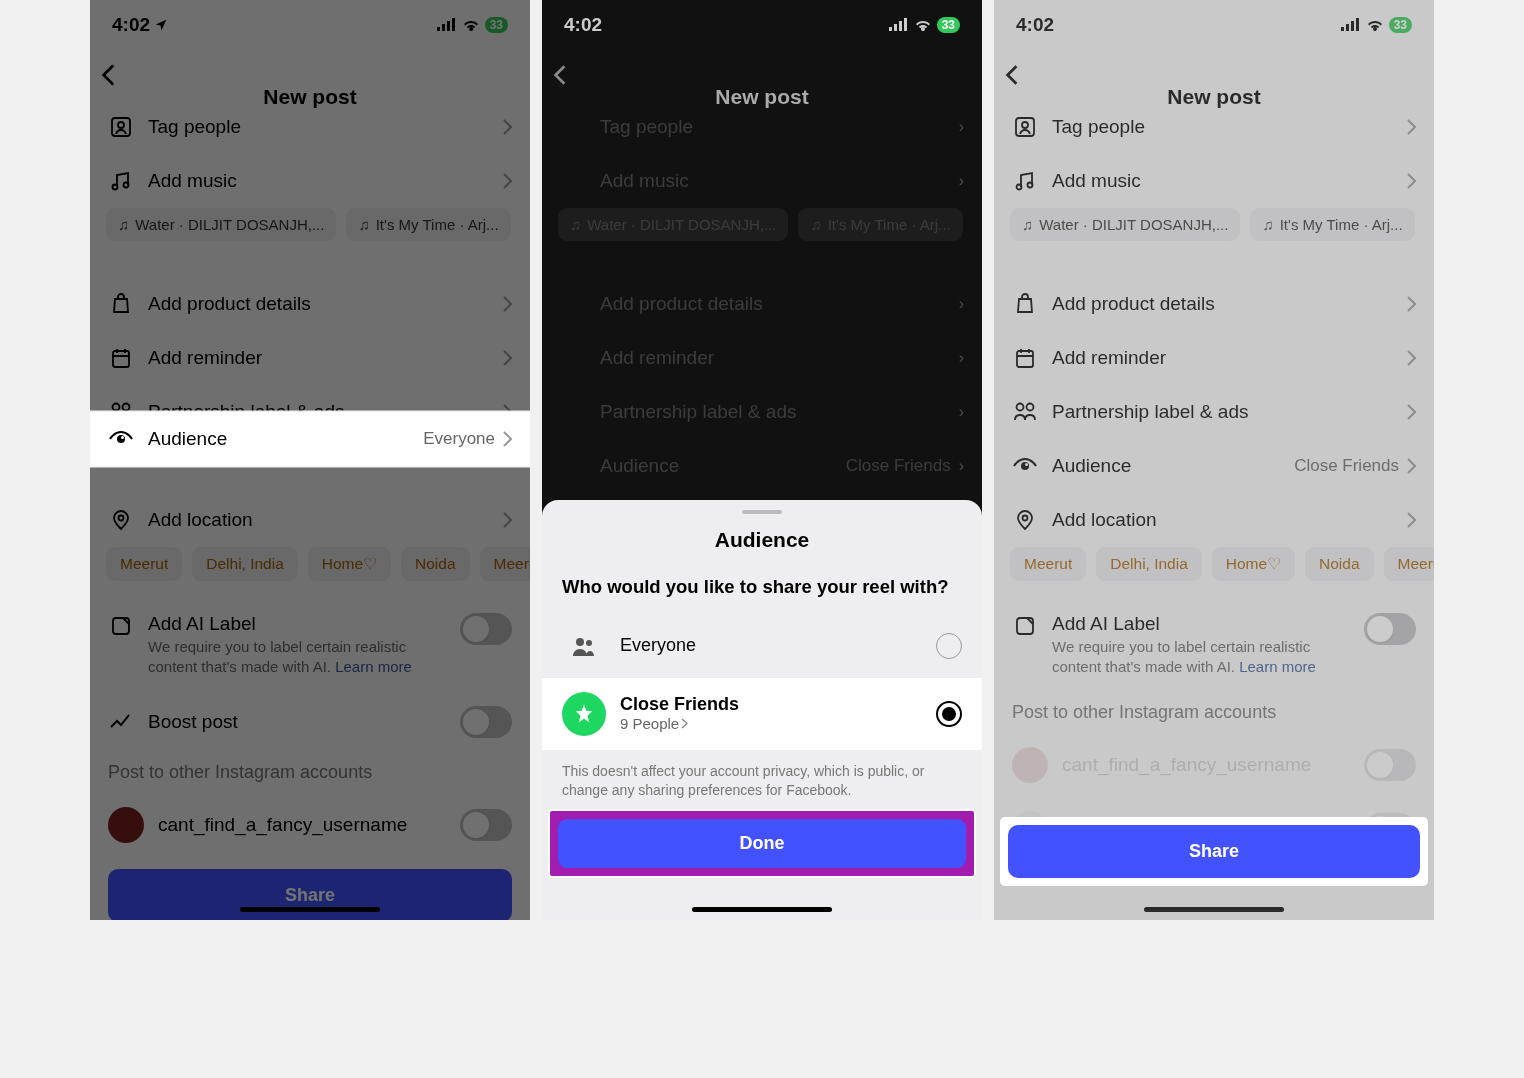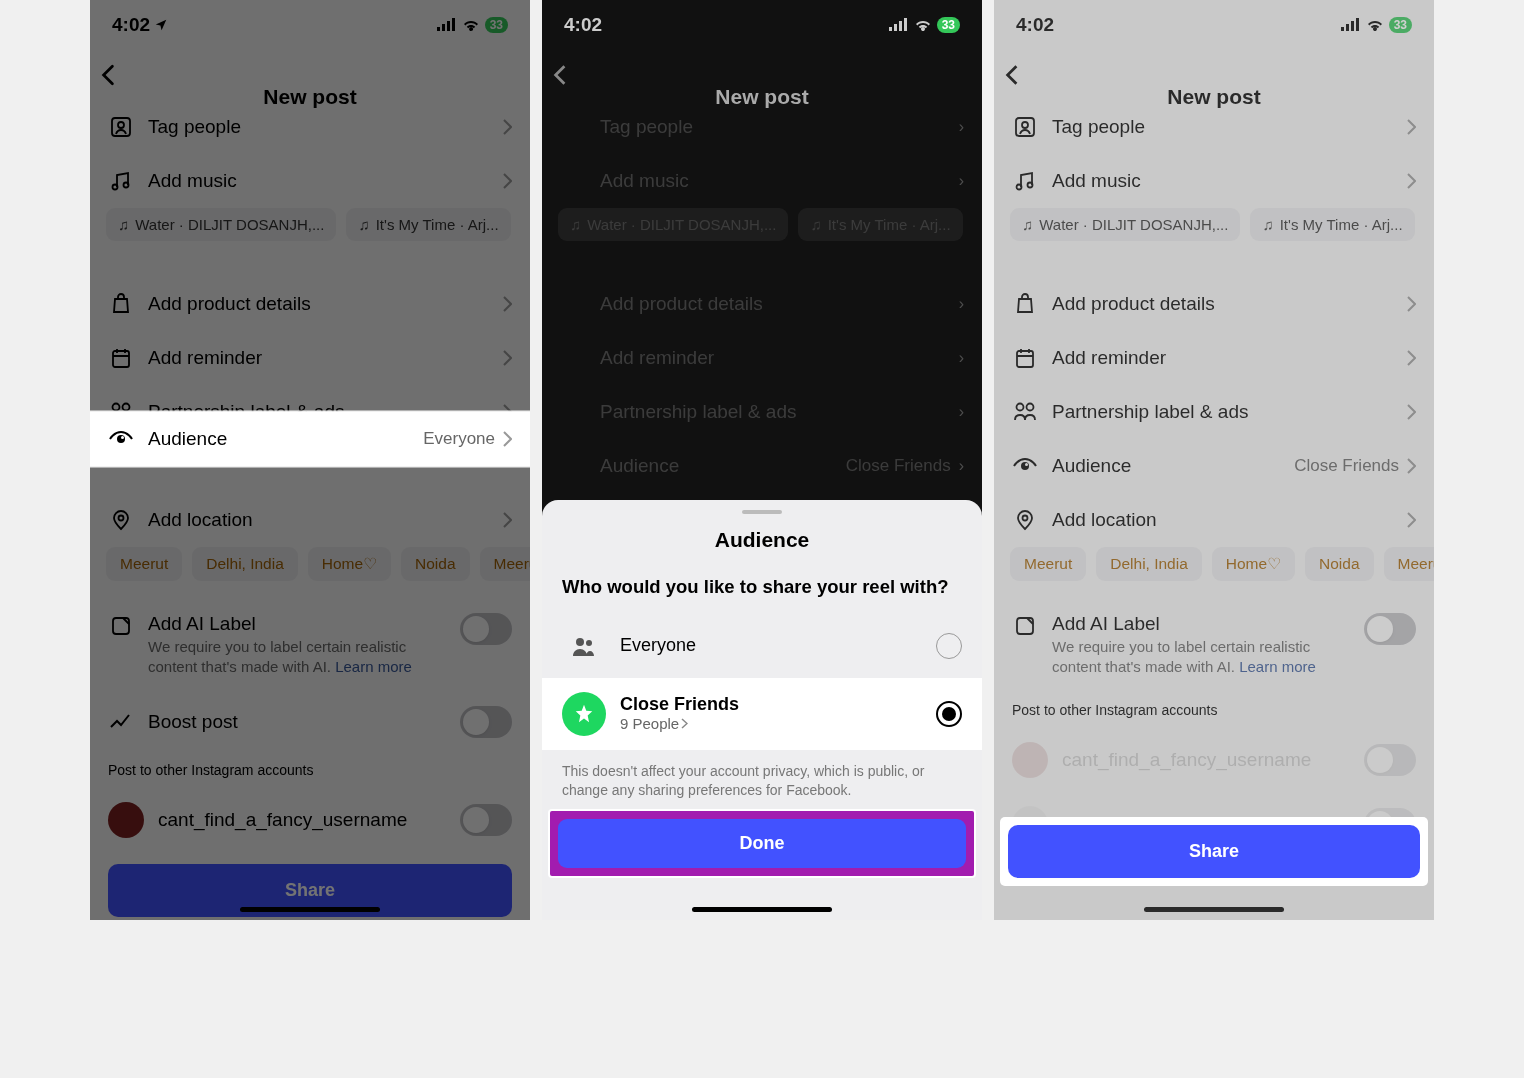--- a/index.html
+++ b/index.html
@@ -73,21 +73,21 @@
 
 .cf-badge { width: 44px; height: 44px; background: #1ed760; border-radius: 50%; display: flex; align-items: center; justify-content: center; }
 
 .sheet-highlight { background: #fff; box-shadow: 0 0 0 2px #fff; position: relative; }
 .sheet-note { font-size: 14px; color: #777; padding: 14px 20px 10px; line-height: 1.4; }
 .sheet-btn-wrap { padding: 8px; background: #a21caf; border-radius: 2px; margin: 0 8px 30px; box-shadow: 0 0 0 2px #fff; }
 .sheet-done-btn { background: #4252ff; color: #fff; text-align: center; padding: 14px; border-radius: 9px; font-weight: 600; font-size: 18px; }
 
 
 .share-highlight-wrap { position: absolute; left: 8px; right: 8px; bottom: 36px; background: #fff; padding: 6px; border-radius: 3px; box-shadow: 0 0 0 2px #fff; }
-.section-title { font-size: 14px; padding: 10px 18px; color: #000000; }
+.section-title { font-size: 18px; padding: 10px 18px; color: #737373; }
 
 svg { display: block; }
 </style>
 </head>
 <body>
 
 <div class="phone">
   <div class="status-bar">
     <span class="status-time">
       <span>4:02</span>

